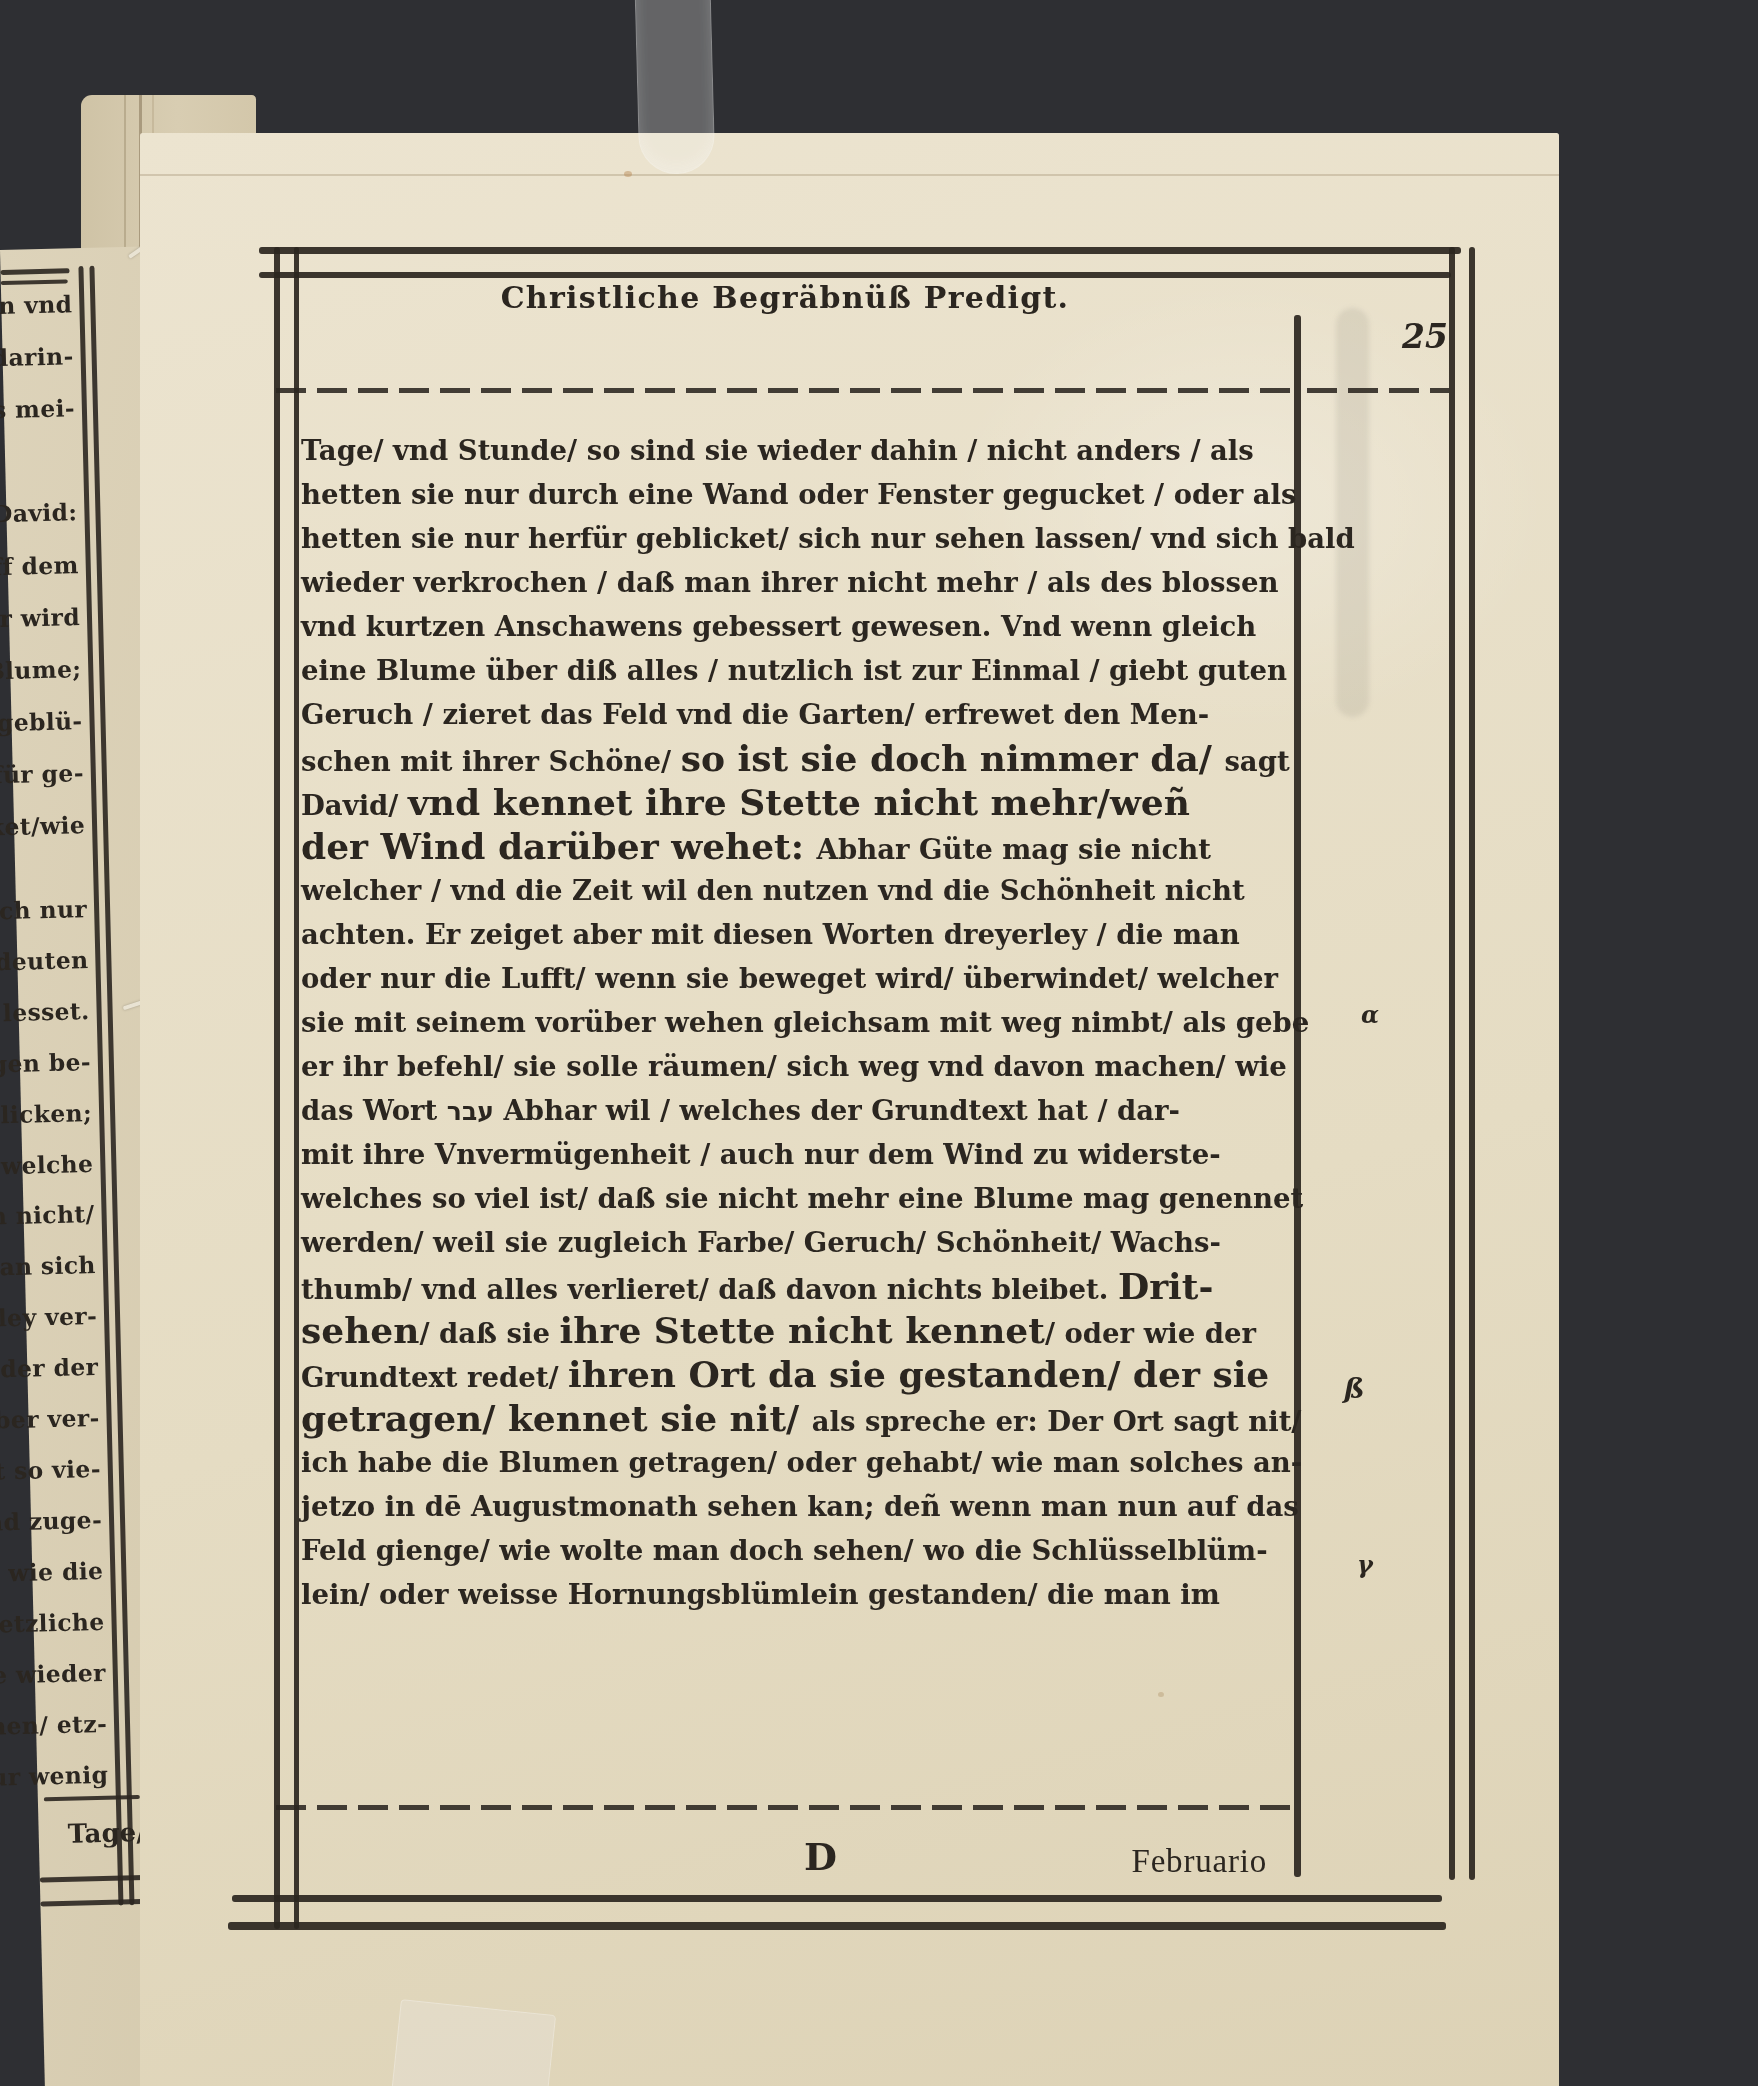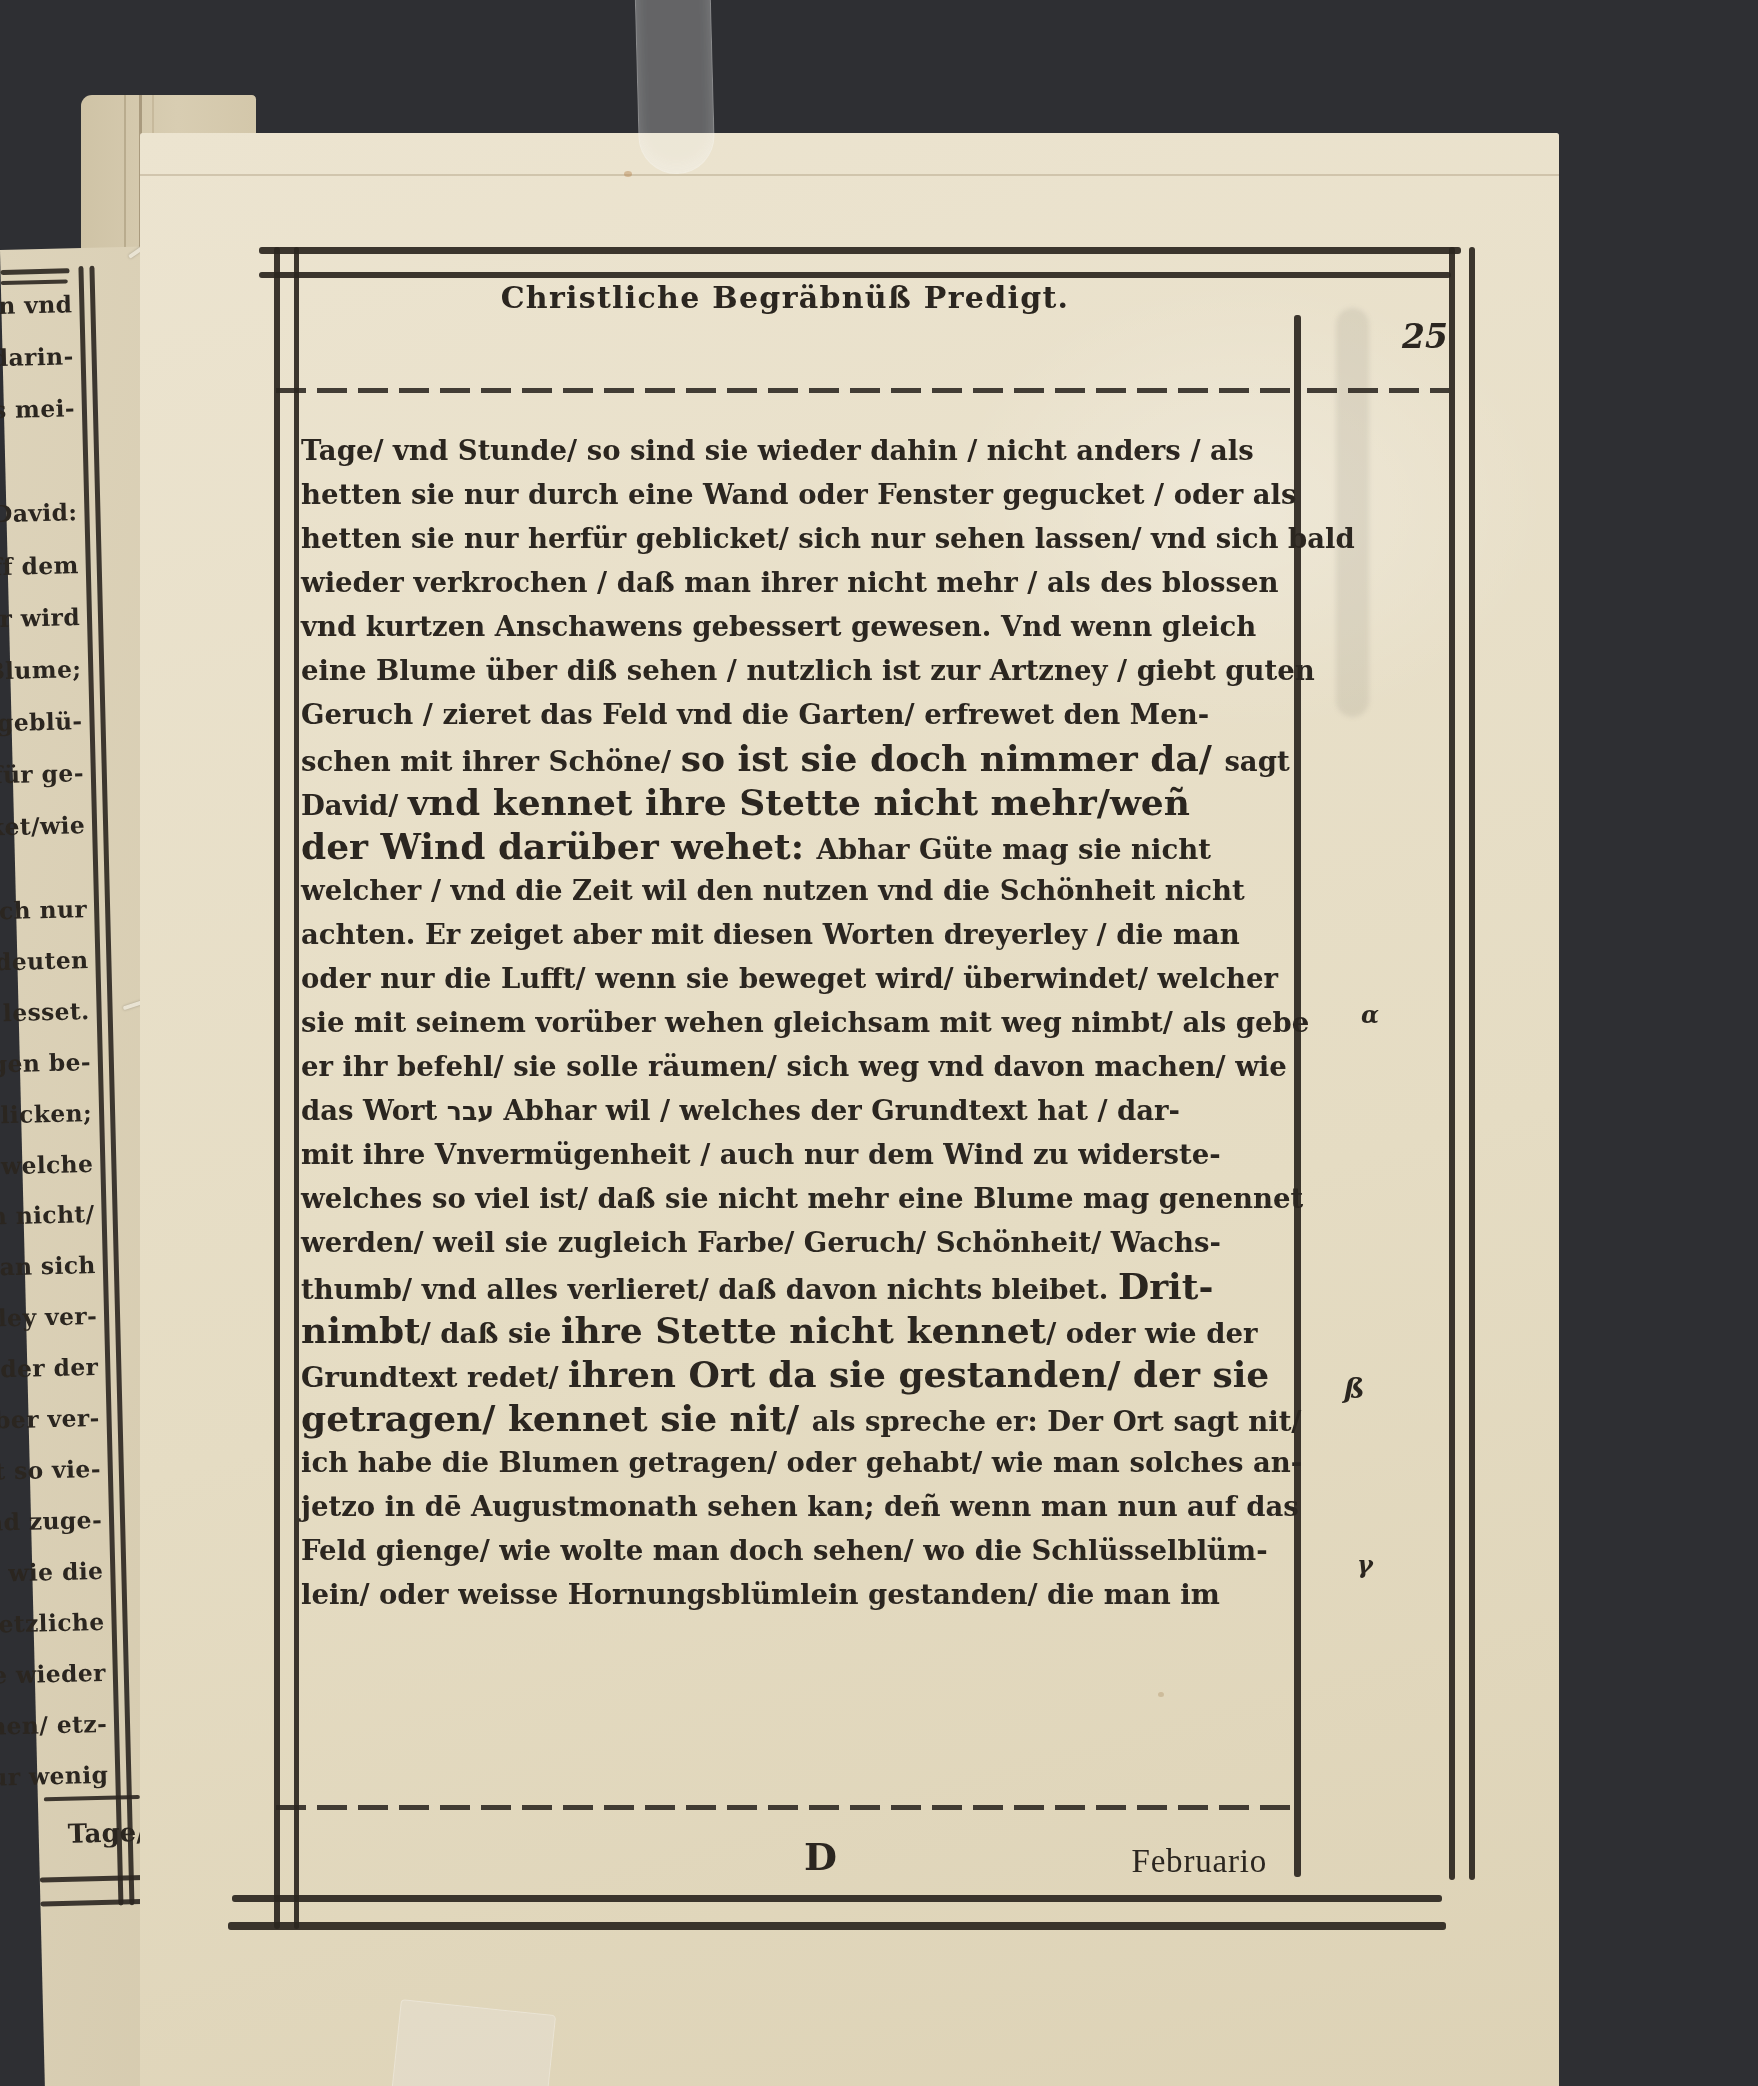--- a/index.html
+++ b/index.html
@@ -167,36 +167,36 @@
   <div class="abs" id="page-number">25</div>
   <div class="dashed" style="left:136px;top:255px;width:1014px;"></div>
   <div class="dashed" style="left:1167px;top:255px;width:142px;"></div>
 
   <div class="abs" id="body-text">
       <div class="bline"><span class="seg-n">Tage/ vnd Stunde/ so sind sie wieder dahin / nicht anders / als</span></div>
       <div class="bline"><span class="seg-n">hetten sie nur durch eine Wand oder Fenster gegucket / oder als</span></div>
       <div class="bline"><span class="seg-n">hetten sie nur herfür geblicket/ sich nur sehen lassen/ vnd sich bald</span></div>
       <div class="bline"><span class="seg-n">wieder verkrochen / daß man ihrer nicht mehr / als des blossen</span></div>
       <div class="bline"><span class="seg-n">vnd kurtzen Anschawens gebessert gewesen.  Vnd wenn gleich</span></div>
-      <div class="bline"><span class="seg-n">eine Blume über diß sehen / nutzlich ist zur Artzney / giebt guten</span></div>
+      <div class="bline"><span class="seg-n">eine Blume über diß alles / nutzlich ist zur Einmal / giebt guten</span></div>
       <div class="bline"><span class="seg-n">Geruch / zieret das Feld vnd die Garten/ erfrewet den Men-</span></div>
       <div class="bline"><span class="seg-n">schen mit ihrer Schöne/ </span><span class="seg-b">so ist sie doch nimmer da/ </span><span class="seg-n">sagt</span></div>
       <div class="bline"><span class="seg-n">David/ </span><span class="seg-b">vnd kennet ihre Stette nicht mehr/weñ</span></div>
       <div class="bline"><span class="seg-b">der Wind darüber wehet: </span><span class="seg-n">Abhar Güte mag sie nicht</span></div>
       <div class="bline"><span class="seg-n">welcher / vnd die Zeit wil den nutzen vnd die Schönheit nicht</span></div>
       <div class="bline"><span class="seg-n">achten.   Er zeiget aber mit diesen Worten dreyerley / die man</span></div>
       <div class="bline"><span class="seg-n">oder nur die Lufft/ wenn sie beweget wird/ überwindet/ welcher</span></div>
       <div class="bline"><span class="seg-n">sie mit seinem vorüber wehen gleichsam mit weg nimbt/ als gebe</span></div>
       <div class="bline"><span class="seg-n">er ihr befehl/ sie solle räumen/ sich weg vnd davon machen/ wie</span></div>
       <div class="bline"><span class="seg-n">das Wort </span><span class="seg-h">עבר</span><span class="seg-n"> Abhar wil / welches der Grundtext hat / dar-</span></div>
       <div class="bline"><span class="seg-n">mit ihre Vnvermügenheit / auch nur dem Wind zu widerste-</span></div>
       <div class="bline"><span class="seg-n">welches so viel ist/ daß sie nicht mehr eine Blume mag genennet</span></div>
       <div class="bline"><span class="seg-n">werden/ weil sie zugleich Farbe/ Geruch/ Schönheit/ Wachs-</span></div>
       <div class="bline"><span class="seg-n">thumb/ vnd alles verlieret/ daß davon nichts bleibet.  </span><span class="seg-b">Drit-</span></div>
-      <div class="bline"><span class="seg-b">nimbt</span><span class="seg-n">/ daß sie </span><span class="seg-b">ihre Stette nicht kennet</span><span class="seg-n">/ oder wie der</span></div>
+      <div class="bline"><span class="seg-b">sehen</span><span class="seg-n">/ daß sie </span><span class="seg-b">ihre Stette nicht kennet</span><span class="seg-n">/ oder wie der</span></div>
       <div class="bline"><span class="seg-n">Grundtext redet/ </span><span class="seg-b">ihren Ort da sie gestanden/ der sie</span></div>
       <div class="bline"><span class="seg-b">getragen/ kennet sie nit/ </span><span class="seg-n">als spreche er: Der Ort sagt nit/</span></div>
       <div class="bline"><span class="seg-n">ich habe die Blumen getragen/ oder gehabt/ wie man solches an-</span></div>
       <div class="bline"><span class="seg-n">jetzo in dē Augustmonath sehen kan; deñ wenn man nun auf das</span></div>
       <div class="bline"><span class="seg-n">Feld gienge/ wie wolte man doch sehen/ wo die Schlüsselblüm-</span></div>
       <div class="bline"><span class="seg-n">lein/ oder weisse Hornungsblümlein gestanden/ die man im</span></div>
     </div>
 
   <div id="margin-marks">
       <span class="mmark" style="left: 1221px; top: 868px; font-size: 23.4px;">α</span>

